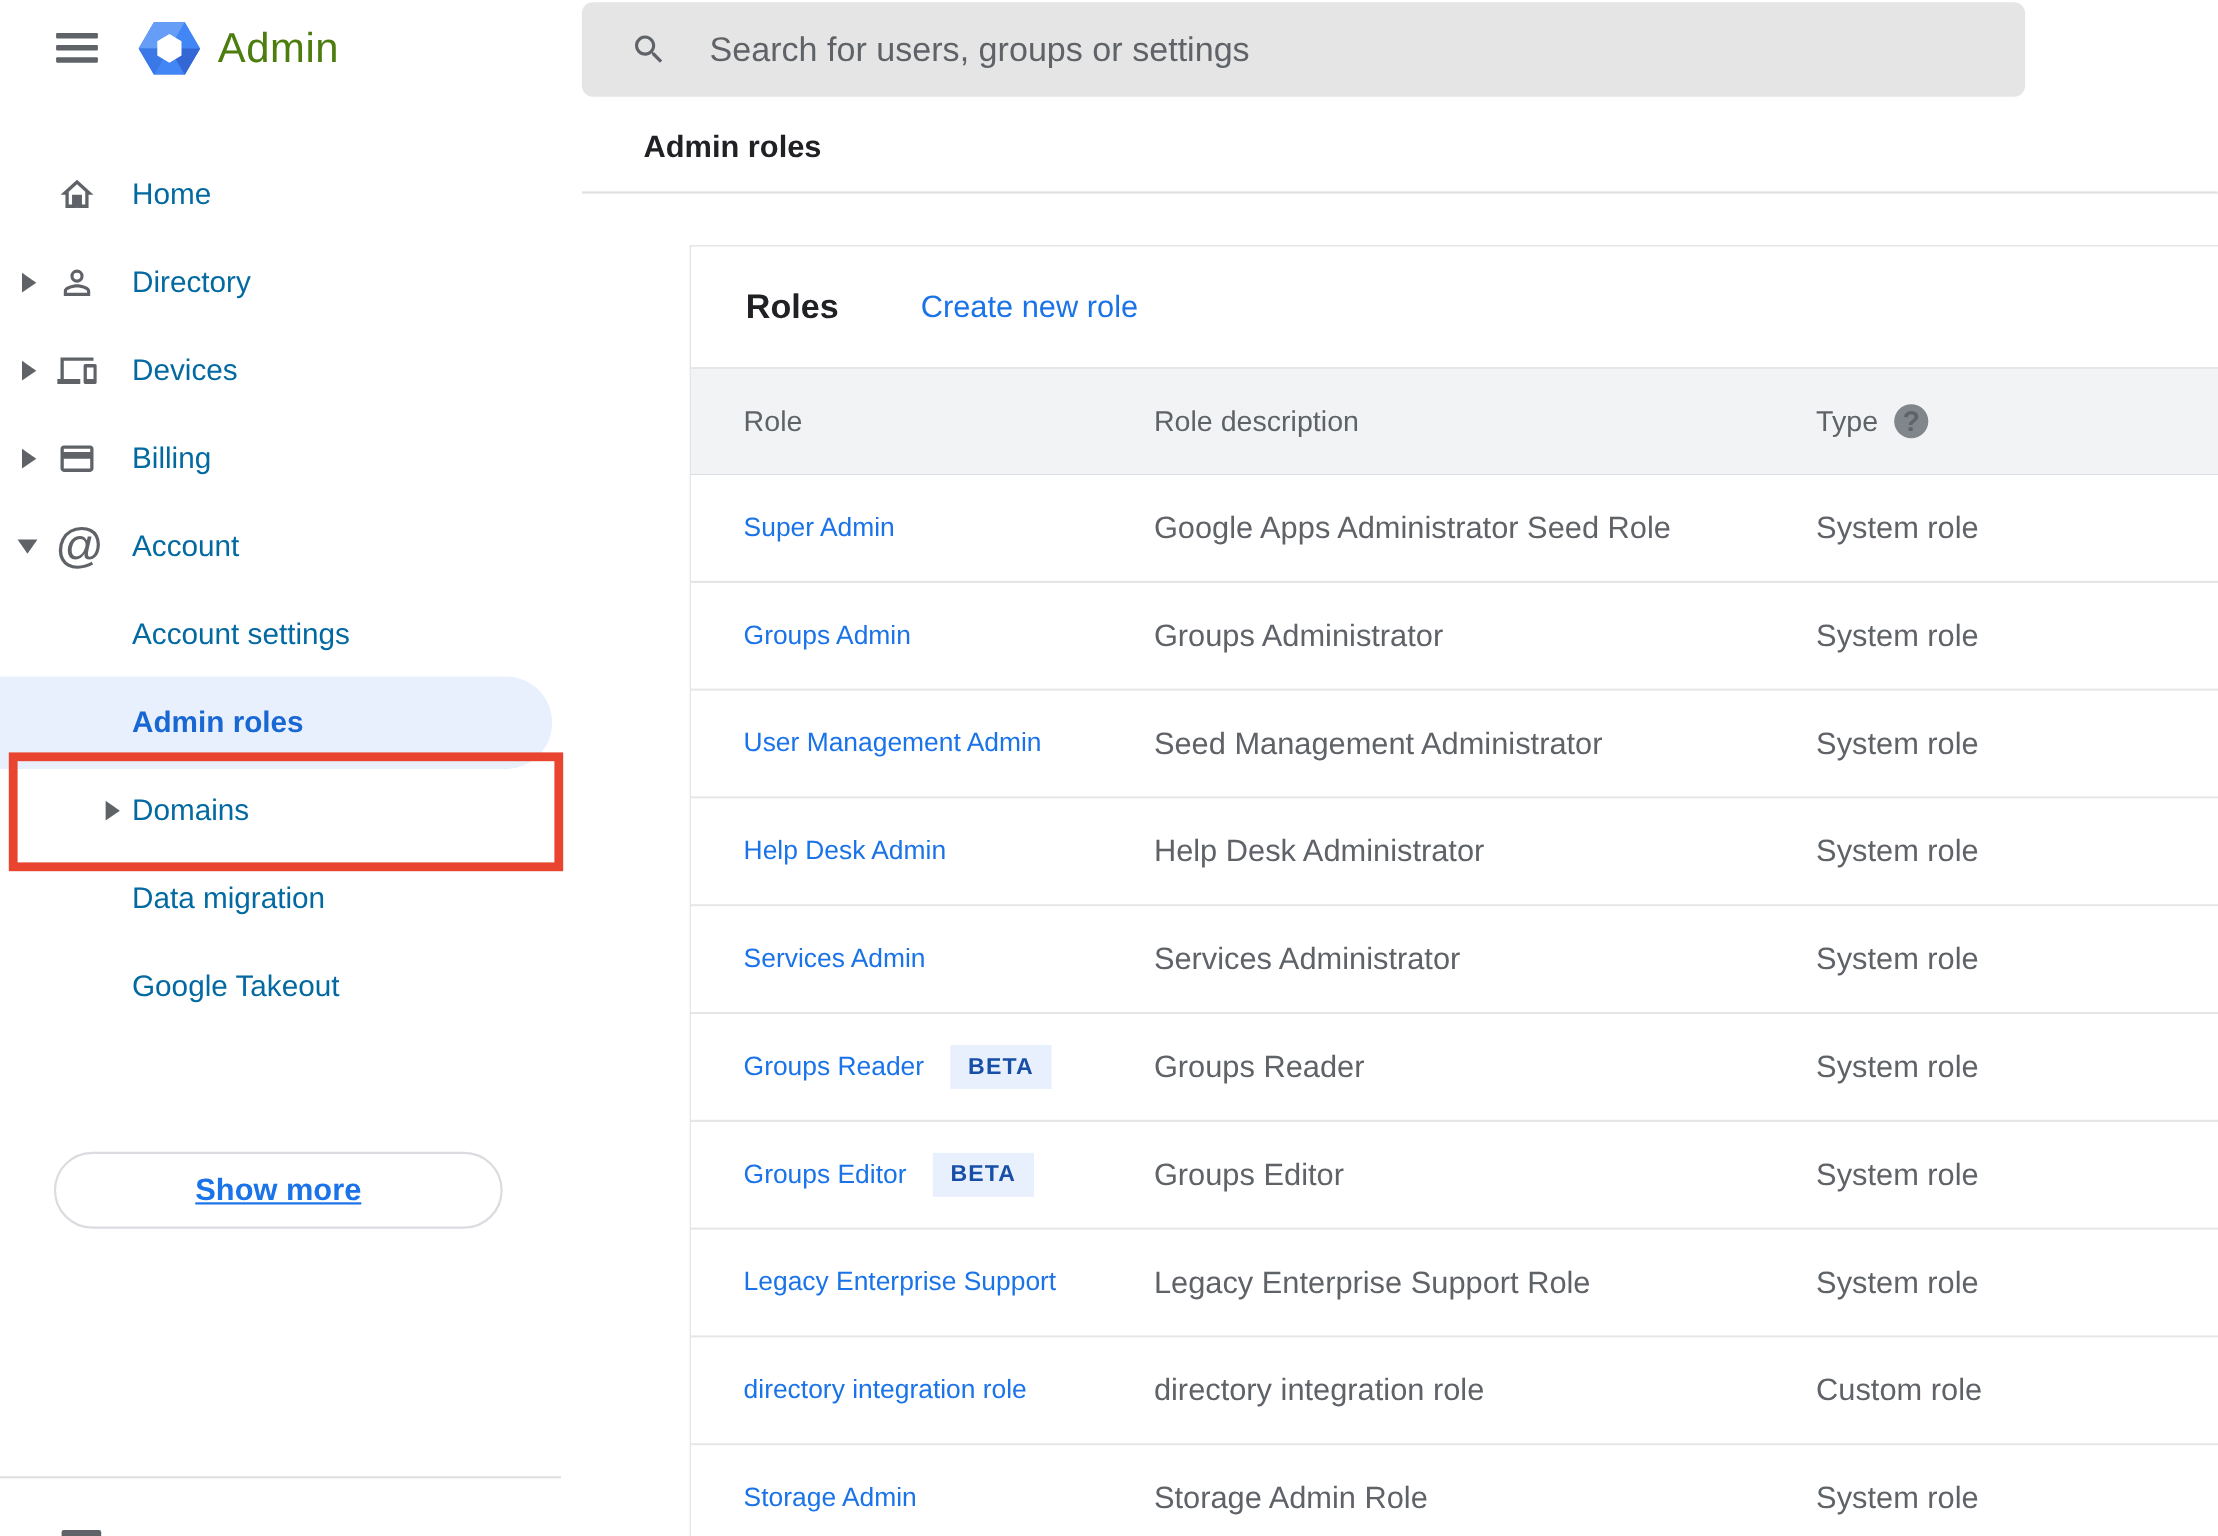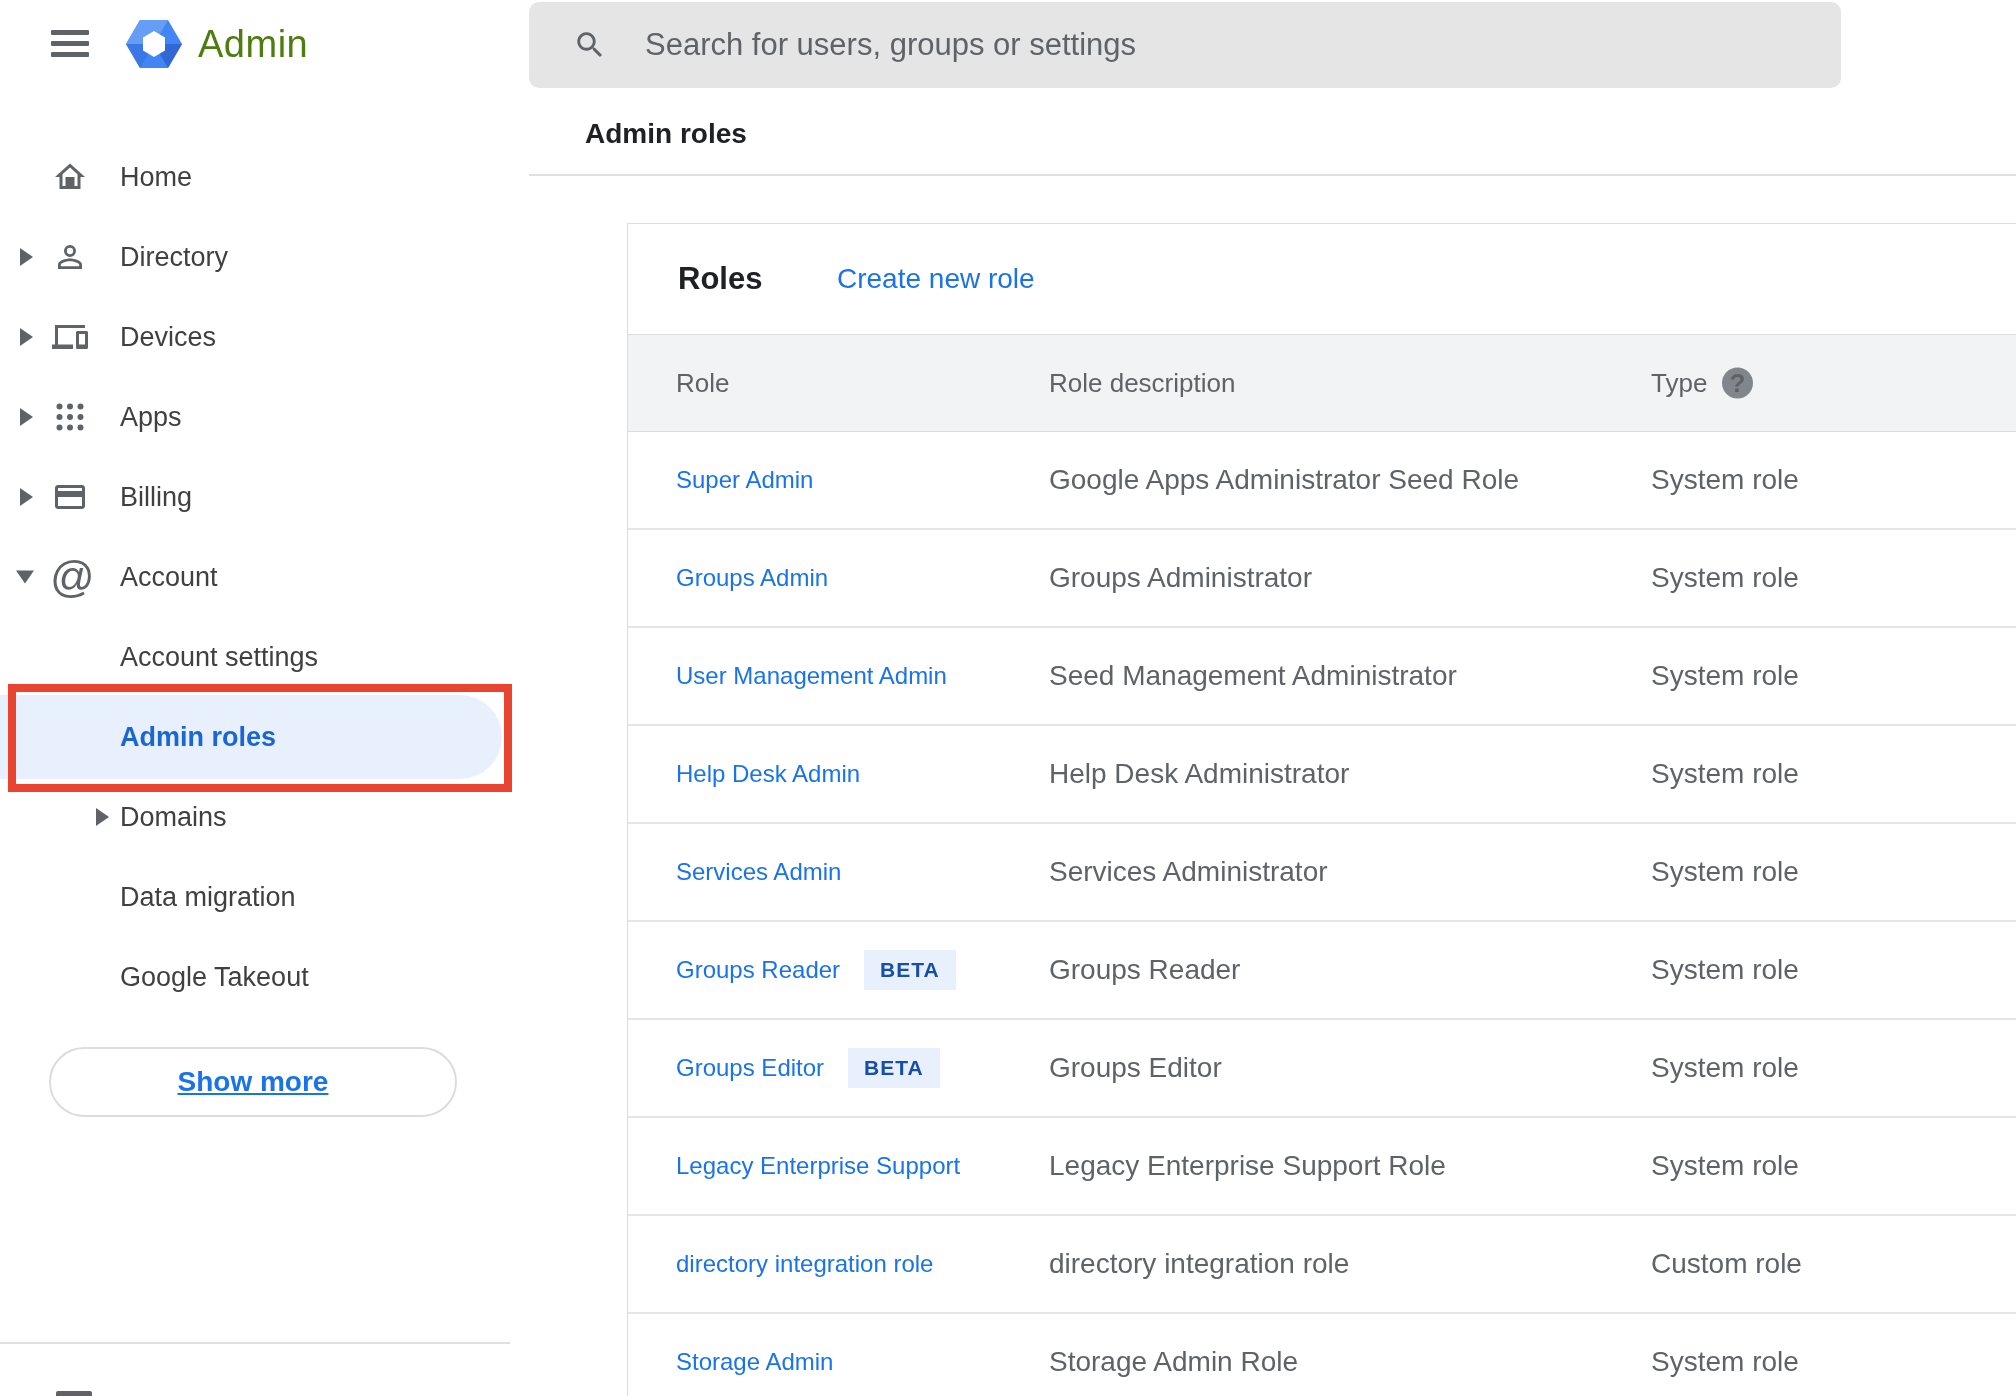--- a/index.html
+++ b/index.html
@@ -11,21 +11,21 @@
   #hamburger { position:absolute; left:51px; top:30px; width:38px; height:28px; cursor:pointer; }
   #hamburger .bar { position:absolute; left:0; width:38px; height:5px; background:#5f6368; border-radius:1px; }
   #hamburger .b1{top:0} #hamburger .b2{top:11px} #hamburger .b3{top:22px}
   #logo { position:absolute; left:126px; top:16px; height:56px; display:flex; align-items:center; }
   #logo svg { width:56px; height:56px; }
   #logo .logo-text { margin-left:16px; font-size:38px; color:#4d7c0f; letter-spacing:0.5px; }
 
   #nav { position:absolute; left:0; top:137px; width:529px; }
   .nav-item { position:relative; height:80px; width:529px; cursor:pointer; }
   .nav-item .label { position:absolute; left:120px; top:50%; transform:translateY(-50%);
-    font-size:27px; color:#404040; white-space:nowrap; }
+    font-size:27px; color:#0369a1; white-space:nowrap; }
   .nav-item.selected .label { color:#1967d2; font-weight:bold; }
   .nav-item .icon { position:absolute; left:52px; top:50%; transform:translateY(-50%); width:36px; height:36px; }
   .nav-item .icon svg { width:36px; height:36px; fill:#5f6368; }
   .nav-item .icon.at-char { font-size:44px; color:#5f6368; width:auto; height:auto; line-height:1;
     font-weight:400; left:50px; }
   .arrow-right { position:absolute; left:20px; top:50%; transform:translateY(-50%); width:0; height:0;
     border-left:13px solid #5f6368; border-top:9px solid transparent; border-bottom:9px solid transparent; }
   .arrow-down { position:absolute; left:16px; top:50%; transform:translateY(-50%); width:0; height:0;
     border-top:13px solid #5f6368; border-left:9px solid transparent; border-right:9px solid transparent; }
   .nav-item.sub .arrow-right { left:96px; }
@@ -119,35 +119,20 @@
       <div class="nav-item top">
         <span class="arrow-right"></span>
         <span class="icon"><svg viewBox="0 0 24 24">
             <path d="M4 6h18V4H2v13H0v3h14v-3H4V6zm19 2h-6c-.55 0-1 .45-1 1v10c0 .55.45 1 1 1h6c.55 0 1-.45 1-1V9c0-.55-.45-1-1-1zm-1 9h-4v-7h4v7z"></path>
           </svg></span>
         <span class="label">Devices</span>
       </div>
       <div class="nav-item top">
         <span class="arrow-right"></span>
         <span class="icon"><svg viewBox="0 0 24 24">
-            <circle cx="5" cy="5" r="2"></circle>
-            <circle cx="12" cy="5" r="2"></circle>
-            <circle cx="19" cy="5" r="2"></circle>
-            <circle cx="5" cy="12" r="2"></circle>
-            <circle cx="12" cy="12" r="2"></circle>
-            <circle cx="19" cy="12" r="2"></circle>
-            <circle cx="5" cy="19" r="2"></circle>
-            <circle cx="12" cy="19" r="2"></circle>
-            <circle cx="19" cy="19" r="2"></circle>
-          </svg></span>
-        <span class="label">Apps</span>
-      </div>
-      <div class="nav-item top">
-        <span class="arrow-right"></span>
-        <span class="icon"><svg viewBox="0 0 24 24">
             <path d="M20 4H4c-1.11 0-1.99.89-1.99 2L2 18c0 1.11.89 2 2 2h16c1.11 0 2-.89 2-2V6c0-1.11-.89-2-2-2zm0 14H4v-6h16v6zm0-10H4V6h16v2z"></path>
           </svg></span>
         <span class="label">Billing</span>
       </div>
       <div class="nav-item top">
         <span class="arrow-down"></span>
         <span class="icon at-char">@</span>
         <span class="label">Account</span>
       </div>
       <div class="nav-item sub">

